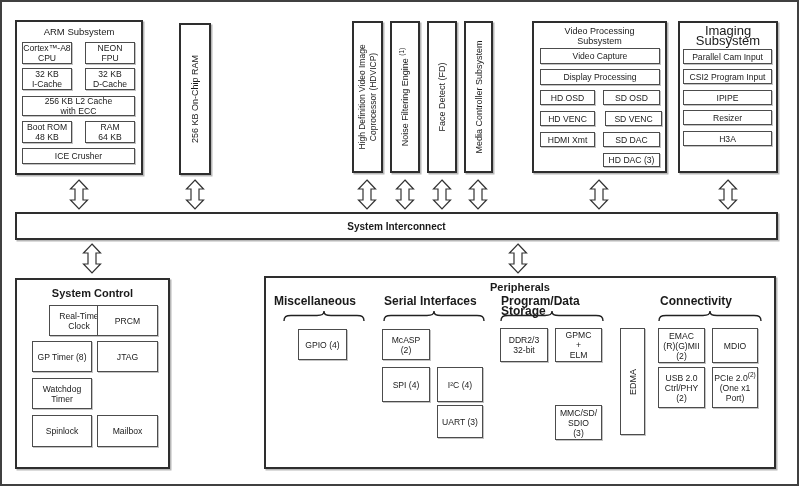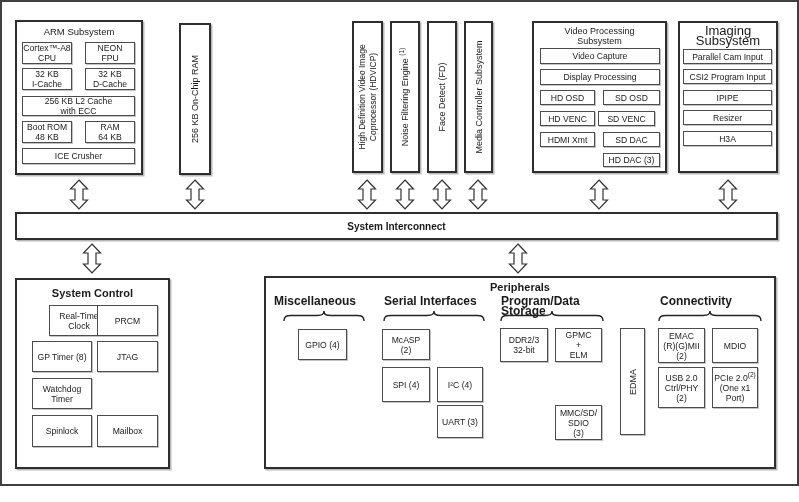--- a/index.html
+++ b/index.html
@@ -140,21 +140,21 @@
     </div>
     <div class="cell" style="left:6px;top:67px;width:55px;height:15px">
       <span>HD OSD</span>
     </div>
     <div class="cell" style="left:69px;top:67px;width:57px;height:15px">
       <span>SD OSD</span>
     </div>
     <div class="cell" style="left:6px;top:88px;width:55px;height:15px">
       <span>HD VENC</span>
     </div>
-    <div class="cell" style="left:64px;top:88px;width:57px;height:15px">
+    <div class="cell" style="left:71px;top:88px;width:57px;height:15px">
       <span>SD VENC</span>
     </div>
     <div class="cell" style="left:6px;top:109px;width:55px;height:15px">
       <span>HDMI Xmt</span>
     </div>
     <div class="cell" style="left:69px;top:109px;width:57px;height:15px">
       <span>SD DAC</span>
     </div>
     <div class="cell" style="left:69px;top:130px;width:57px;height:14px">
       <span>HD DAC (3)</span>

